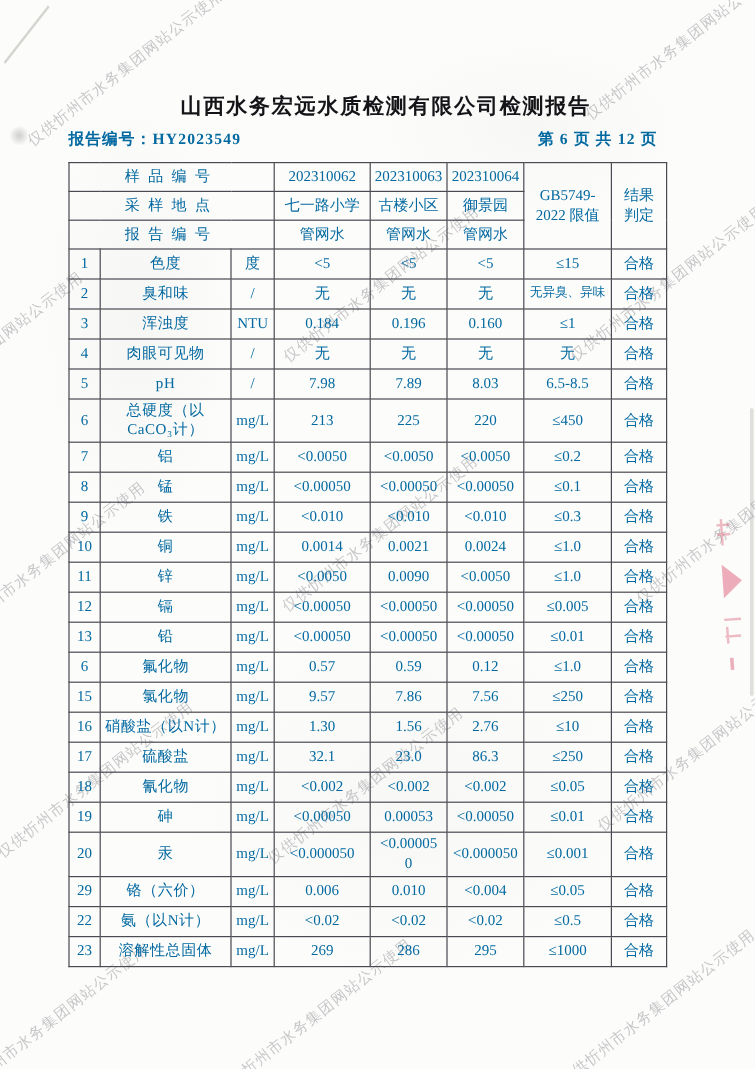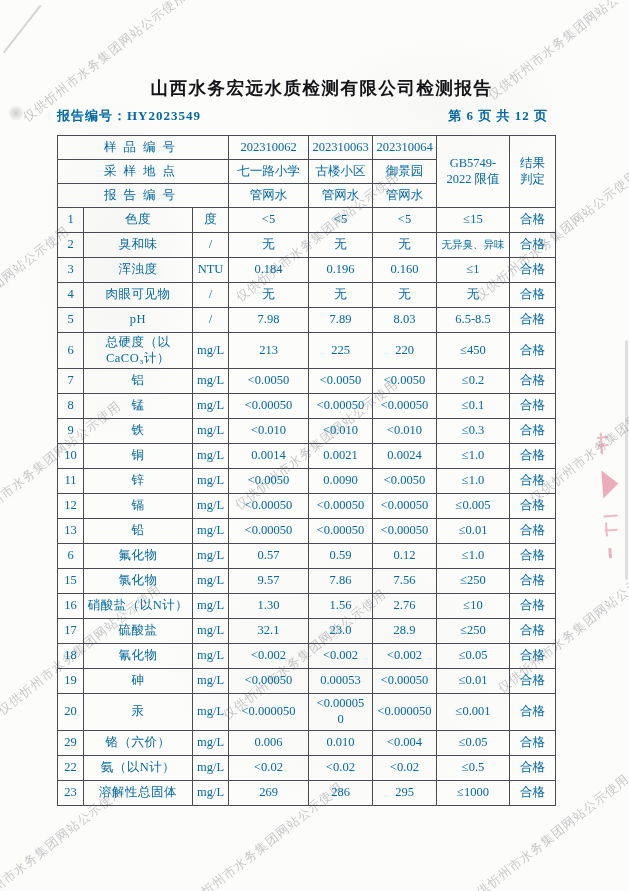--- a/index.html
+++ b/index.html
@@ -302,21 +302,21 @@
           <td>2.76</td>
           <td>≤10</td>
           <td>合格</td>
         </tr>
         <tr>
           <td>17</td>
           <td class="c-name">硫酸盐</td>
           <td>mg/L</td>
           <td>32.1</td>
           <td>23.0</td>
-          <td>28.9</td>
+          <td>86.3</td>
           <td>≤250</td>
           <td>合格</td>
         </tr>
         <tr>
           <td>18</td>
           <td class="c-name">氰化物</td>
           <td>mg/L</td>
           <td>&lt;0.002</td>
           <td>&lt;0.002</td>
           <td>&lt;0.002</td>

